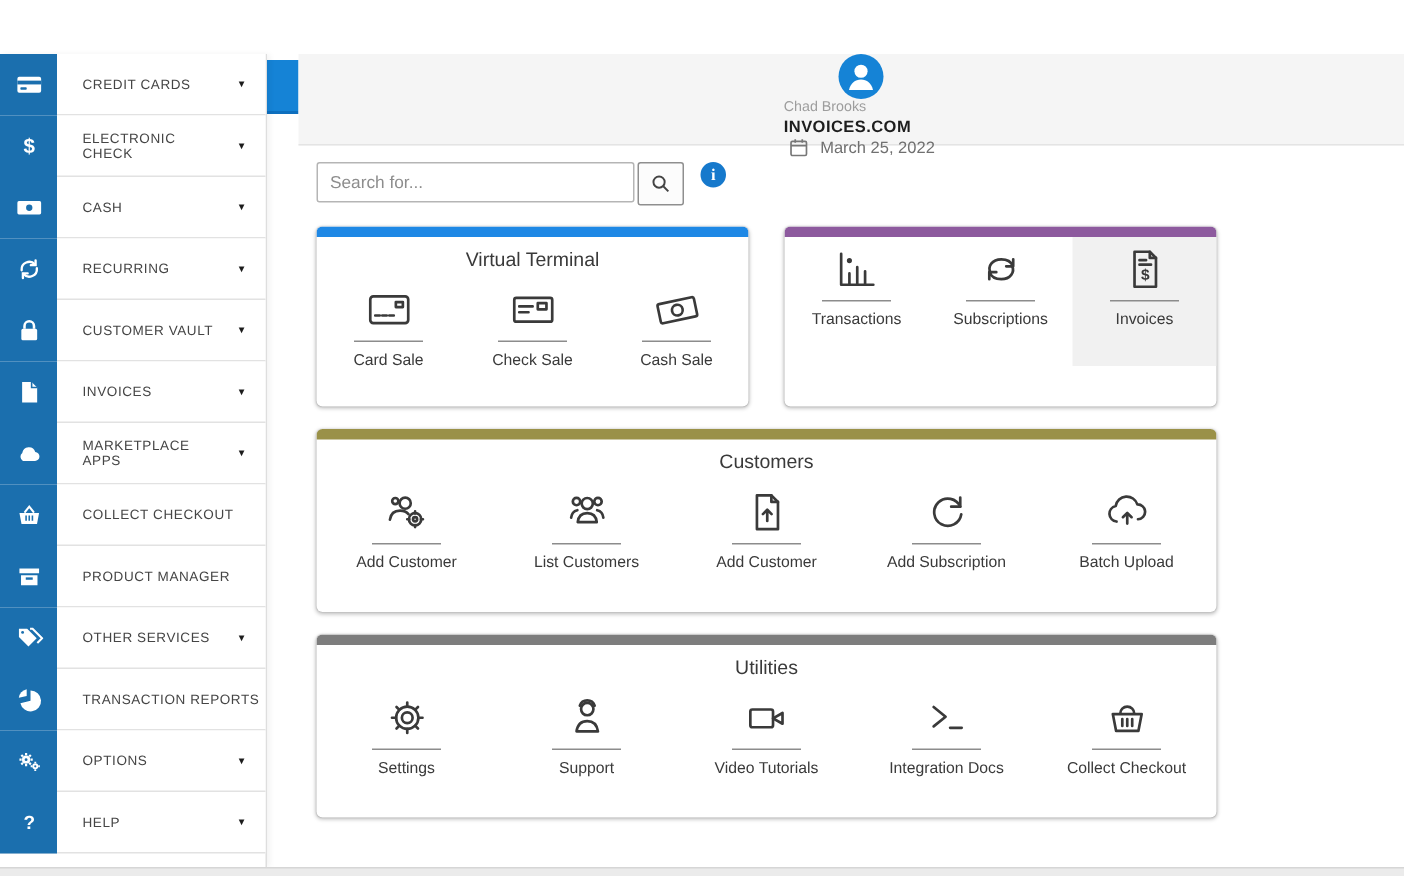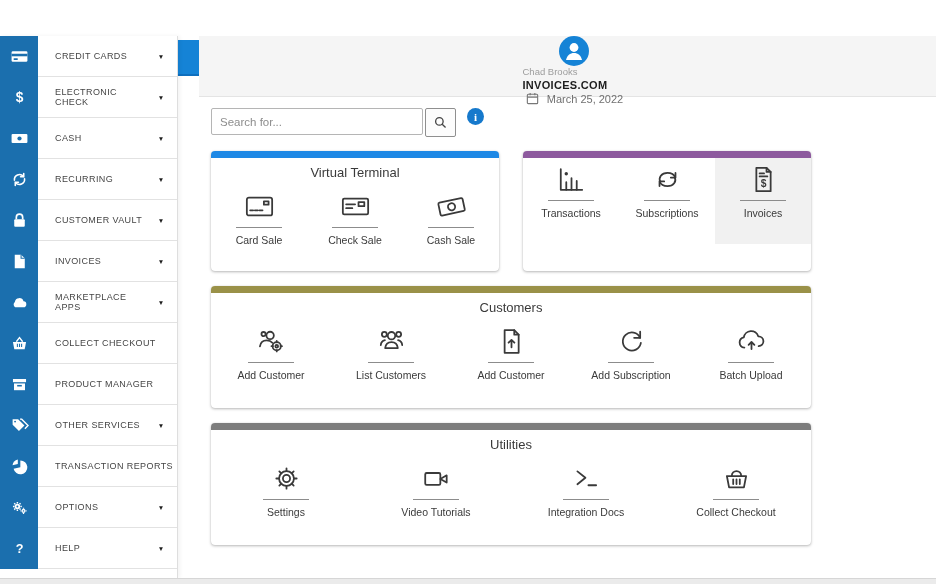--- a/index.html
+++ b/index.html
@@ -425,20 +425,29 @@
             <svg class="tile-ic" viewBox="0 0 24 24">
                 <circle cx="12" cy="12" r="2.6"></circle>
                 <circle cx="12" cy="12" r="5.4"></circle>
                 <path d="M12 4.6v2M12 17.4v2M4.6 12h2M17.4 12h2M6.8 6.8l1.4 1.4M15.8 15.8l1.4 1.4M6.8 17.2l1.4-1.4M15.8 8.2l1.4-1.4"></path>
               </svg>
             <div class="tile-underline"></div>
             <div class="tile-label">Settings</div>
           </div>
           <div class="card-item">
             <svg class="tile-ic" viewBox="0 0 24 24">
+                <circle cx="12" cy="7.8" r="3"></circle>
+                <path d="M8.4 6.2a3.8 3.8 0 0 1 7.2 0"></path>
+                <path d="M6.8 18.6c.5-3.3 2.5-5 5.2-5s4.7 1.7 5.2 5z"></path>
+              </svg>
+            <div class="tile-underline"></div>
+            <div class="tile-label">Support</div>
+          </div>
+          <div class="card-item">
+            <svg class="tile-ic" viewBox="0 0 24 24">
                 <rect x="3.8" y="8" width="11" height="8.6" rx="1"></rect>
                 <path d="M19.4 9.7v5.2l-4.6-2.6z"></path>
               </svg>
             <div class="tile-underline"></div>
             <div class="tile-label">Video Tutorials</div>
           </div>
           <div class="card-item">
             <svg class="tile-ic" viewBox="0 0 24 24">
                 <path d="M5.4 6.8l5.8 4.7-5.8 4.7"></path>
                 <path d="M13.4 16.9h5.6"></path>

